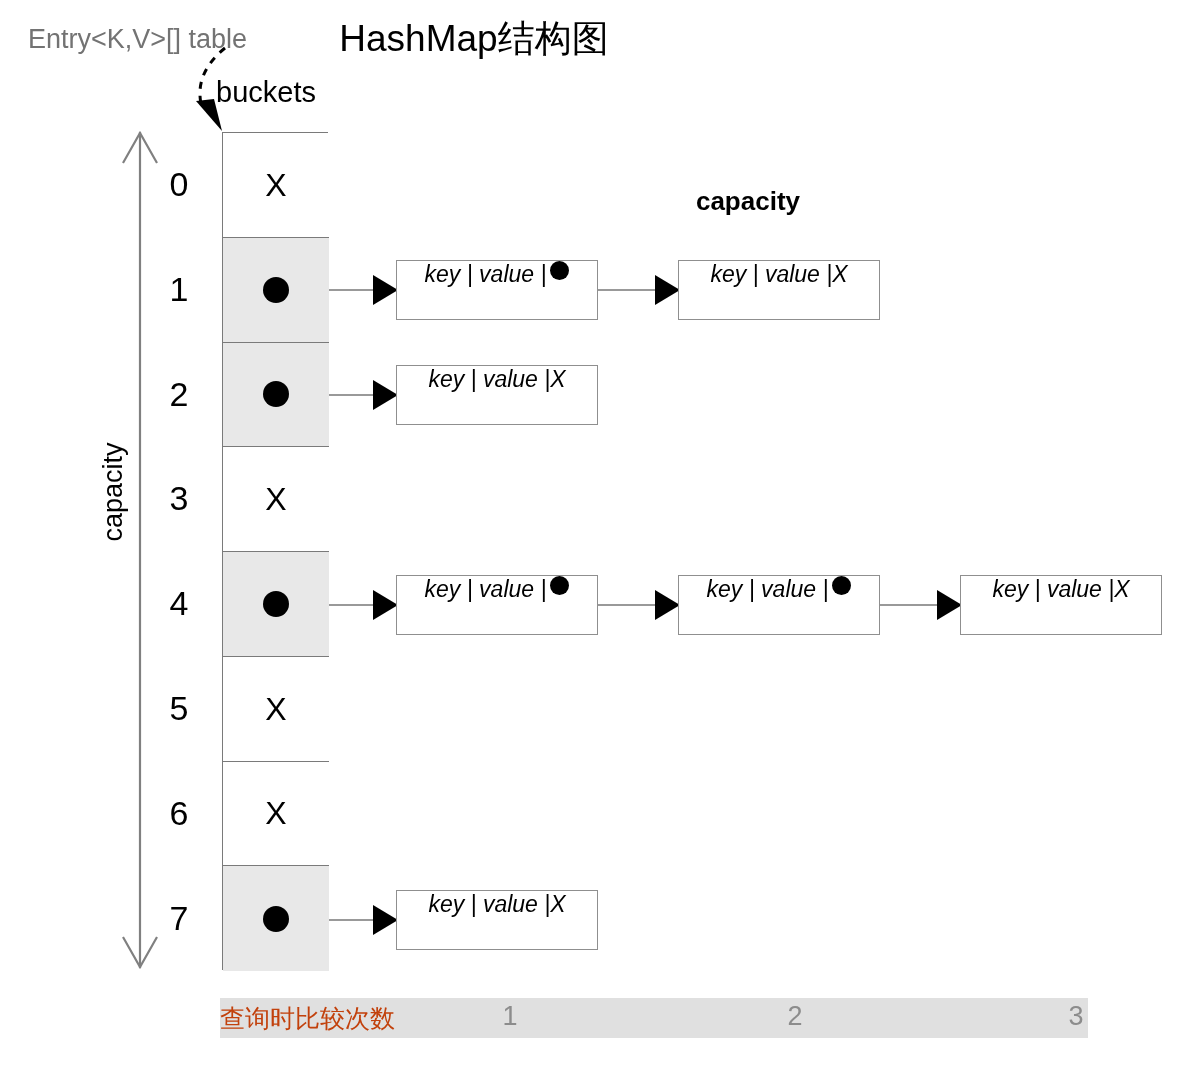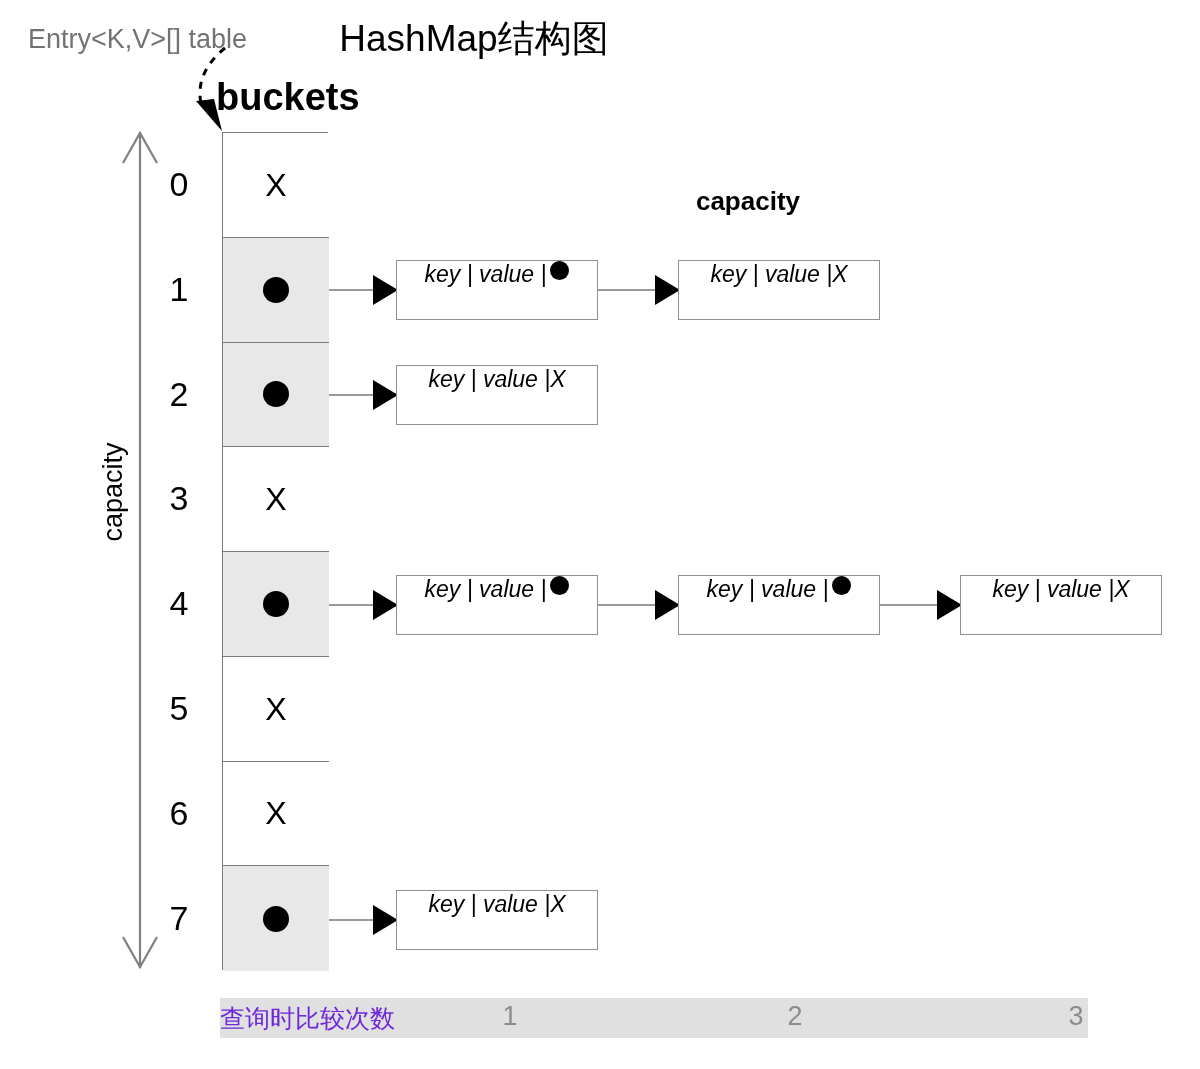--- a/index.html
+++ b/index.html
@@ -34,22 +34,22 @@
   #title {
     left: 0px; top: 14px;
     width: 948px;
     text-align: center;
     font-size: 37px;
     font-weight: 400;
     white-space: nowrap;
   }
   #buckets-label {
     left: 216px; top: 76px;
-    font-size: 38px;
-    font-weight: 700;
+    font-size: 29px;
+    font-weight: 400;
     white-space: nowrap;
   }
   #entries-label {
     left: 648px; top: 186px;
     width: 200px;
     text-align: center;
     font-size: 26px;
     font-weight: 700;
     white-space: nowrap;
   }
@@ -140,21 +140,21 @@
     left: 220px;
     top: 998px;
     width: 868px;
     height: 40px;
     background: #e0e0e0;
   }
   #footer-label {
     left: 0px;
     top: 4px;
     font-size: 25px;
-    color: #6d28d9;
+    color: #c2410c;
     white-space: nowrap;
   }
   .footer-num {
     position: absolute;
     top: 3px;
     width: 40px;
     text-align: center;
     font-size: 27px;
     color: #8c8c8c;
   }

